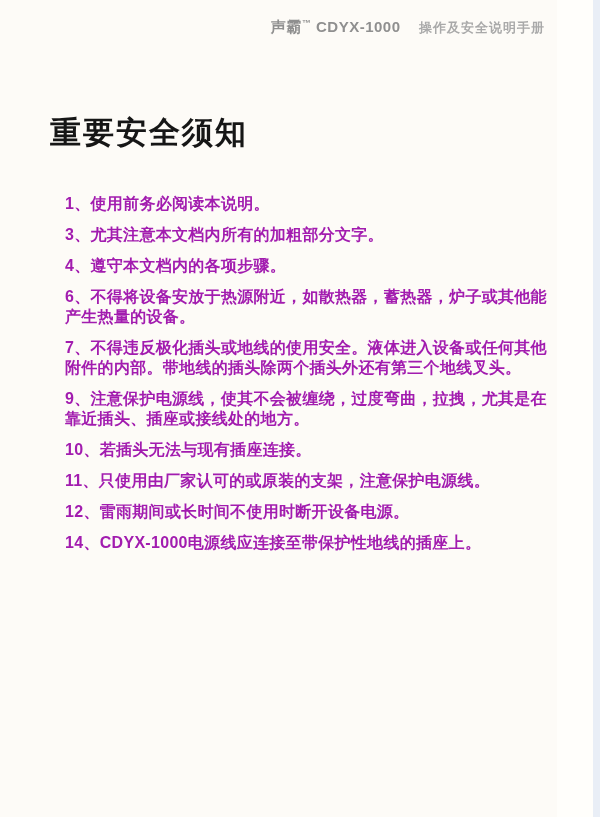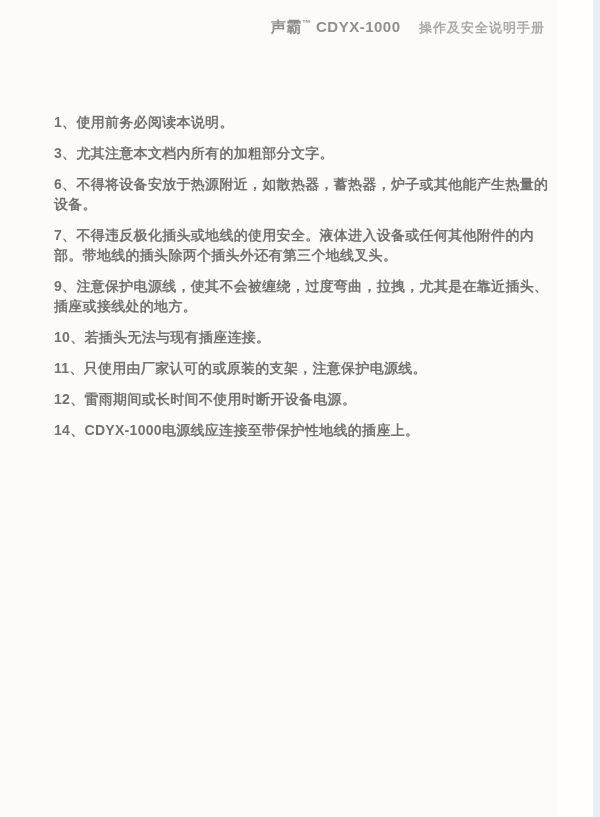--- a/index.html
+++ b/index.html
@@ -68,47 +68,49 @@
     font-weight: bold;
     color: #161616;
     letter-spacing: 2px;
     margin: 0 0 40px 0;
   }
   .instructions {
     margin: 0;
     padding: 0;
   }
   .instruction-item {
-    font-size: 14px;
+    font-size: 16px;
     font-weight: bold;
     line-height: 20px;
-    margin: 0 0 11px 4px;
+    margin: 0 0 11px 15px;
     letter-spacing: 0.3px;
-    color: #737373;
+    color: #a21caf;
   }
   .instruction-item .num {
     white-space: nowrap;
   }
 </style>
 </head>
 <body>
 
 <div class="page">
   <div class="page-edge-light"></div>
   <div class="page-edge-blue"></div>
 
   <div class="header">
     <span class="brand"><span>声霸</span><span class="tm">™</span><span> CDYX-1000</span></span>
     <span class="subtitle">操作及安全说明手册</span>
   </div>
 
   <div class="content">
+    <h1 class="doc-title">重要安全须知</h1>
     <div class="instructions" id="instructions-list">
         <p class="instruction-item"><span class="num">1、</span><span>使用前务必阅读本说明。</span></p>
         <p class="instruction-item"><span class="num">3、</span><span>尤其注意本文档内所有的加粗部分文字。</span></p>
+        <p class="instruction-item"><span class="num">4、</span><span>遵守本文档内的各项步骤。</span></p>
         <p class="instruction-item"><span class="num">6、</span><span>不得将设备安放于热源附近，如散热器，蓄热器，炉子或其他能产生热量的设备。</span></p>
         <p class="instruction-item"><span class="num">7、</span><span>不得违反极化插头或地线的使用安全。液体进入设备或任何其他附件的内部。带地线的插头除两个插头外还有第三个地线叉头。</span></p>
         <p class="instruction-item"><span class="num">9、</span><span>注意保护电源线，使其不会被缠绕，过度弯曲，拉拽，尤其是在靠近插头、插座或接线处的地方。</span></p>
         <p class="instruction-item"><span class="num">10、</span><span>若插头无法与现有插座连接。</span></p>
         <p class="instruction-item"><span class="num">11、</span><span>只使用由厂家认可的或原装的支架，注意保护电源线。</span></p>
         <p class="instruction-item"><span class="num">12、</span><span>雷雨期间或长时间不使用时断开设备电源。</span></p>
         <p class="instruction-item"><span class="num">14、</span><span>CDYX-1000电源线应连接至带保护性地线的插座上。</span></p>
       </div>
   </div>
 </div>

